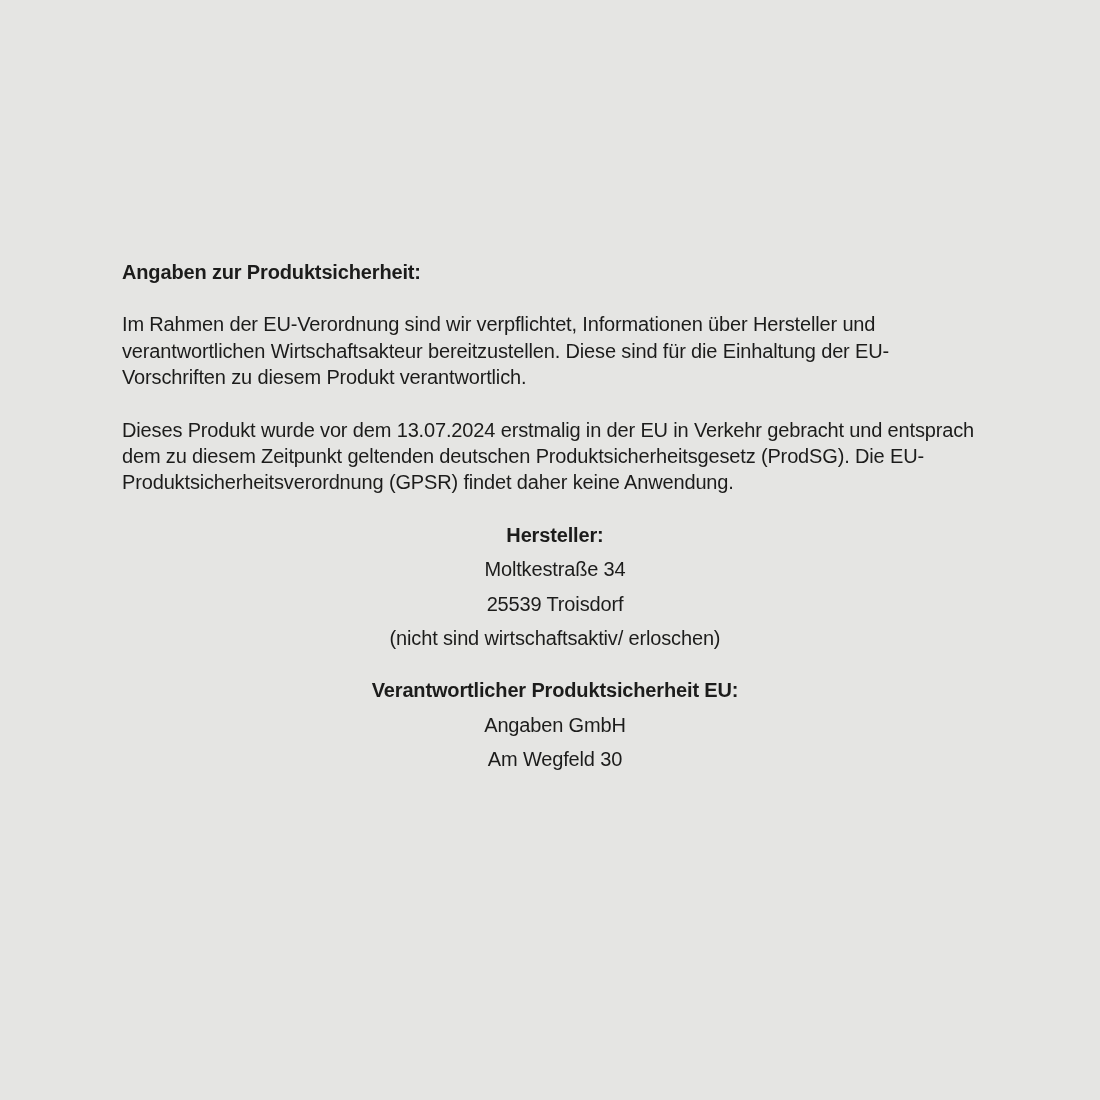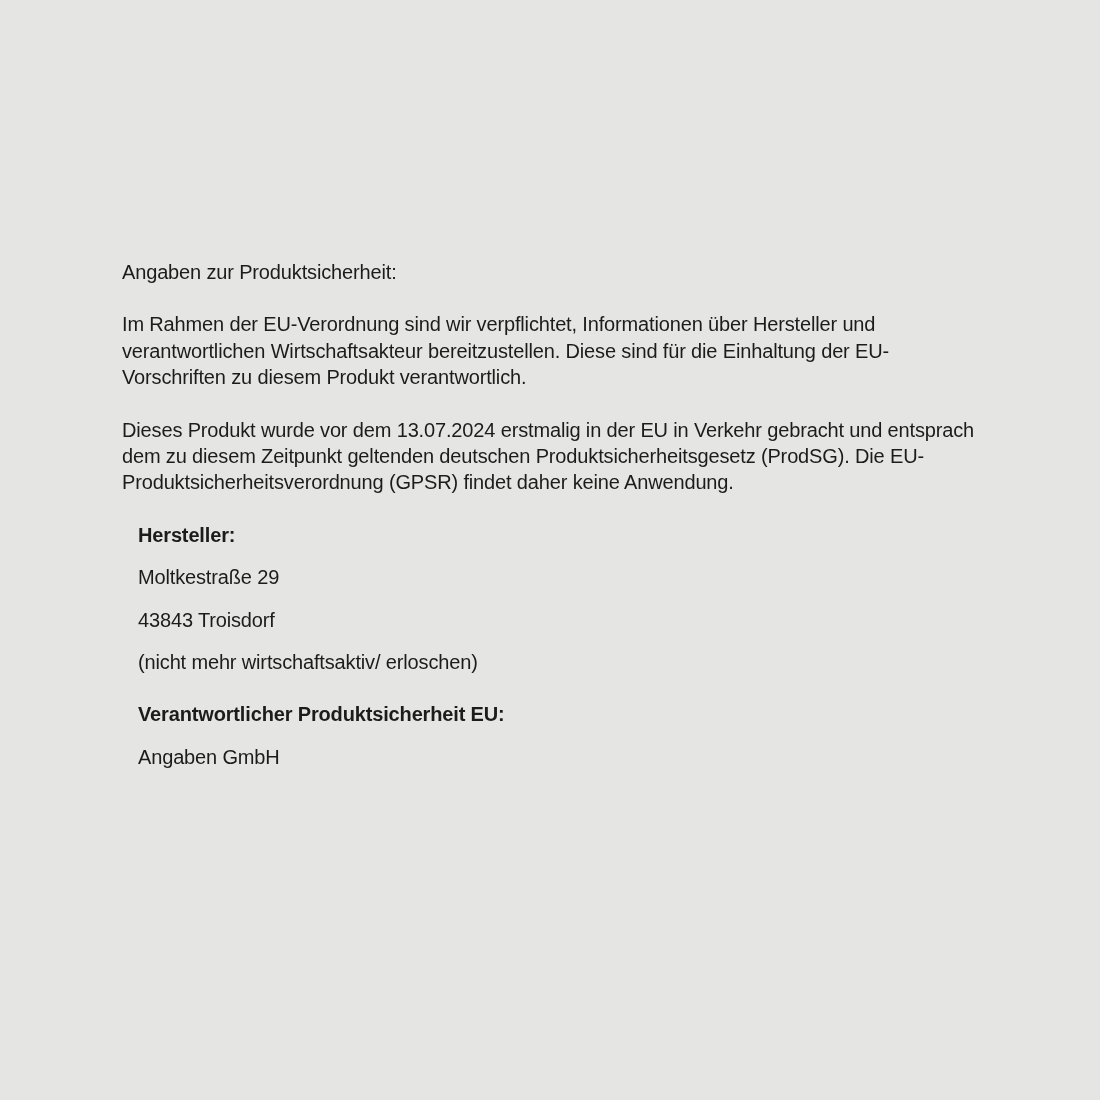--- a/index.html
+++ b/index.html
@@ -26,48 +26,50 @@
     letter-spacing: -0.15px;
   }
   .doc p,
   .doc h2 {
     margin: 0 0 26px 0;
     padding: 0;
     font-size: 20px;
     line-height: 26.4px;
   }
   .doc h2 {
-    font-weight: normal;
+    font-weight: bold;
   }
   .addr-block {
     margin: 0 0 26px 0;
   }
   .addr-block .addr-heading {
     font-weight: bold;
   }
   .addr-block div {
-    margin: 16px;
+    margin: 8px;
+    text-align: center;
   }
 </style>
 </head>
 <body>
 
 <main class="doc">
 
   <h2>Angaben zur Produktsicherheit:</h2>
 
   <p>Im Rahmen der EU-Verordnung sind wir verpflichtet, Informationen über Hersteller und verantwortlichen Wirtschaftsakteur bereitzustellen. Diese sind für die Einhaltung der EU-Vorschriften zu diesem Produkt verantwortlich.</p>
 
   <p>Dieses Produkt wurde vor dem 13.07.2024 erstmalig in der EU in Verkehr gebracht und entsprach dem zu diesem Zeitpunkt geltenden deutschen Produktsicherheitsgesetz (ProdSG). Die EU-Produktsicherheitsverordnung (GPSR) findet daher keine Anwendung.</p>
 
   <section class="addr-block">
     <div class="addr-heading">Hersteller:</div>
-    <div>Moltkestraße 29</div>
-    <div>43843 Troisdorf</div>
-    <div>(nicht mehr wirtschaftsaktiv/ erloschen)</div>
+    <div>Moltkestraße 34</div>
+    <div>25539 Troisdorf</div>
+    <div>(nicht sind wirtschaftsaktiv/ erloschen)</div>
   </section>
 
   <section class="addr-block">
     <div class="addr-heading">Verantwortlicher Produktsicherheit EU:</div>
     <div>Angaben GmbH</div>
+    <div>Am Wegfeld 30</div>
   </section>
 
 </main>
 
 </body></html>

